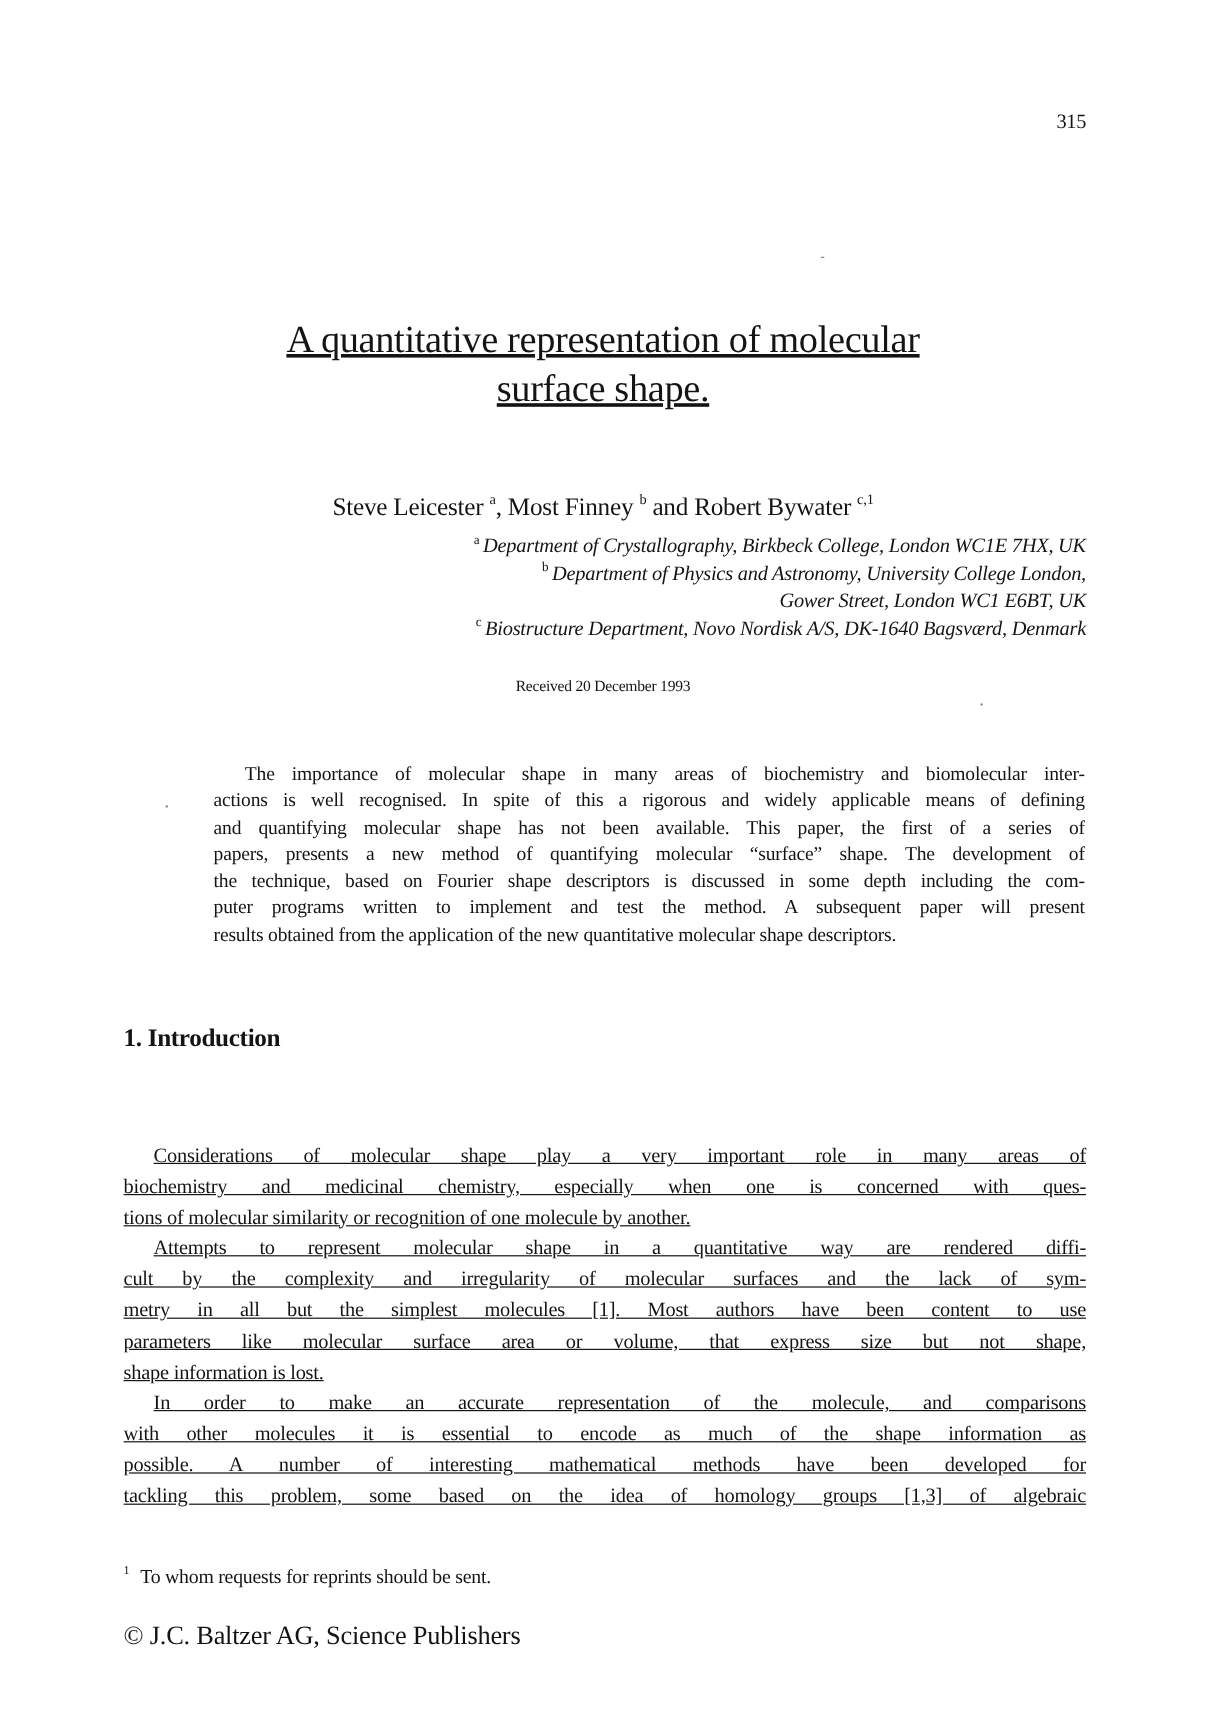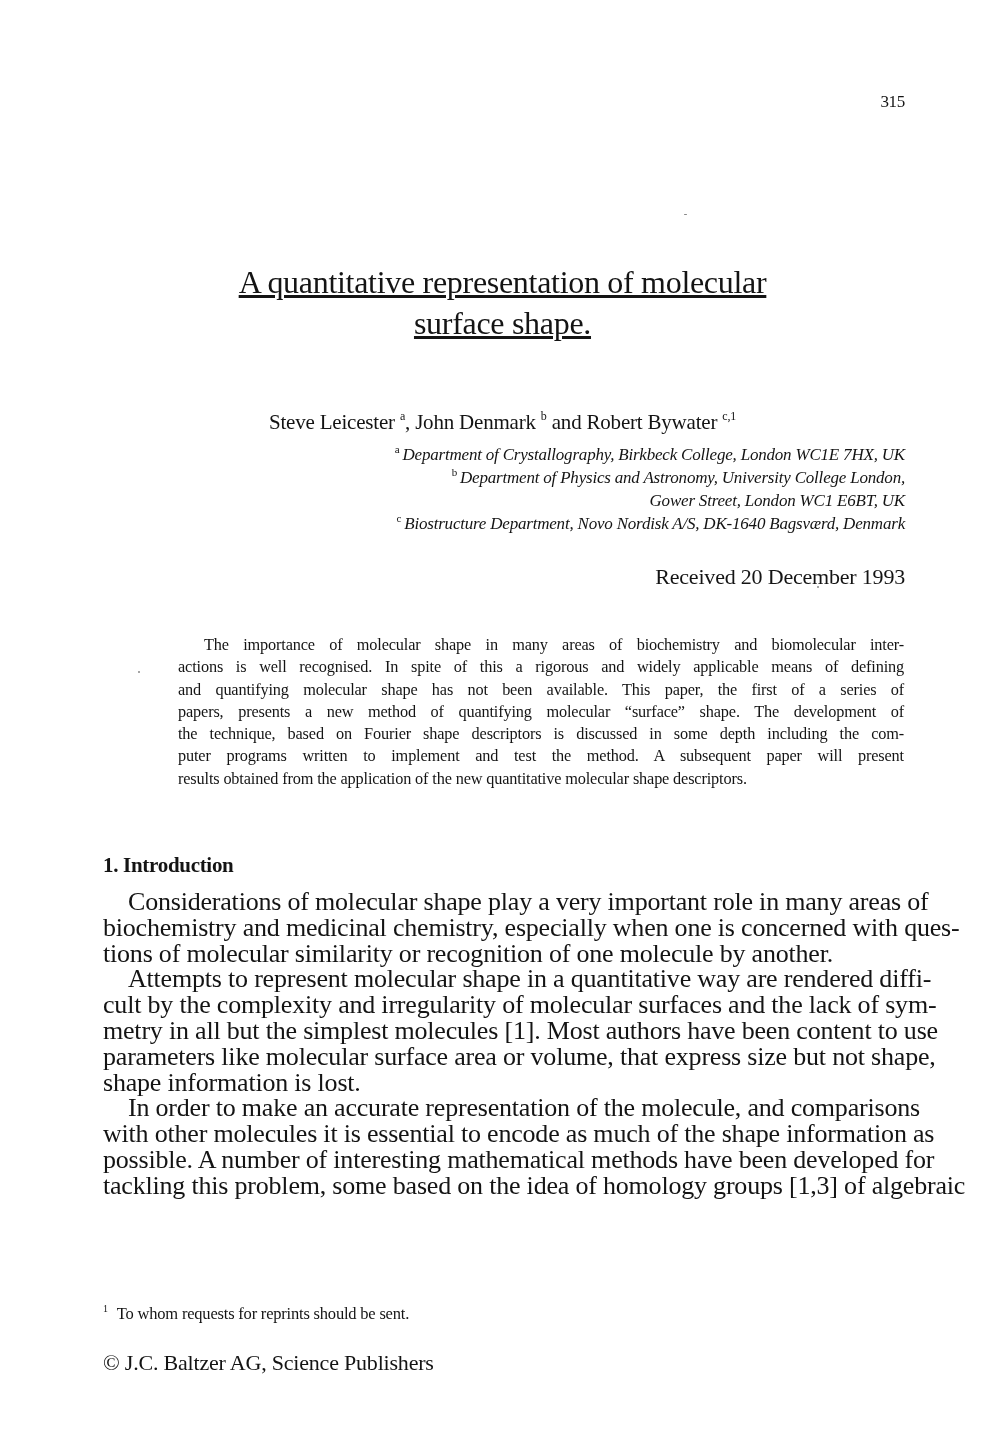--- a/index.html
+++ b/index.html
@@ -55,22 +55,22 @@
     font-size: 17px;
     line-height: 23px;
     letter-spacing: -0.2px;
   }
   .affiliations .aff { display: block; white-space: nowrap; }
   .affiliations sup { font-style: normal; font-size: 11px; vertical-align: 7px; line-height: 0; margin-right: 3px; }
 
   
   .received {
     left: 100px; top: 564px; width: 805px;
-    text-align: right;
-    font-size: 22px;
+    text-align: center;
+    font-size: 13px;
     letter-spacing: -0.2px;
     white-space: nowrap;
   }
 
   
   .abstract {
     left: 178px; top: 634px; width: 726px;
     font-size: 16.3px;
     line-height: 22.3px;
     text-align: justify;
@@ -87,24 +87,25 @@
   .section-heading {
     left: 103px; top: 853px;
     font-weight: bold;
     font-size: 21px;
     letter-spacing: -0.3px;
     white-space: nowrap;
   }
 
   
   .body-text {
-    left: 103px; top: 889px; width: 802px;
-    font-size: 26px;
+    left: 103px; top: 950px; width: 802px;
+    font-size: 17px;
     line-height: 25.8px;
     letter-spacing: -0.2px;
+    text-decoration: underline;
   }
   .body-text .bline { display: block; white-space: nowrap; text-align: justify; text-align-last: justify; }
   .body-text .bline.indent { text-indent: 25px; }
   .body-text .bline.last { text-align-last: left; }
 
   
   .footnote {
     left: 103px; top: 1304px;
     font-size: 16.5px;
     white-space: nowrap;
@@ -126,21 +127,21 @@
   <span class="page-num">315</span>
 </div>
 
 <div class="abs title">
   <span class="line">A quantitative representation of molecular</span>
   <span class="line">surface shape.</span>
 </div>
 
 <div class="abs authors">
   <span>Steve Leicester</span>
-  <sup>a</sup><span>, </span><span>John Denmark</span>
+  <sup>a</sup><span>, </span><span>Most Finney</span>
   <sup>b</sup><span> and </span><span>Robert Bywater</span>
   <sup>c,1</sup>
 </div>
 
 <div class="abs affiliations">
   <span class="aff"><sup>a</sup><span>Department of Crystallography, Birkbeck College, London WC1E 7HX, UK</span></span>
   <span class="aff"><sup>b</sup><span>Department of Physics and Astronomy, University College London,</span></span>
   <span class="aff"><span>Gower Street, London WC1 E6BT, UK</span></span>
   <span class="aff"><sup>c</sup><span>Biostructure Department, Novo Nordisk A/S, DK-1640 Bagsværd, Denmark</span></span>
 </div>

